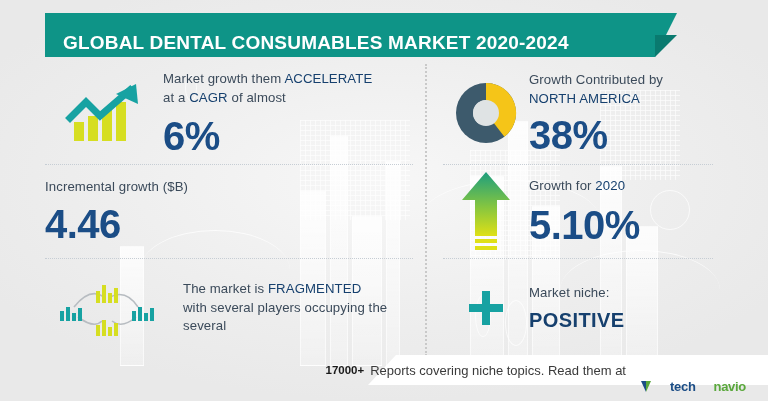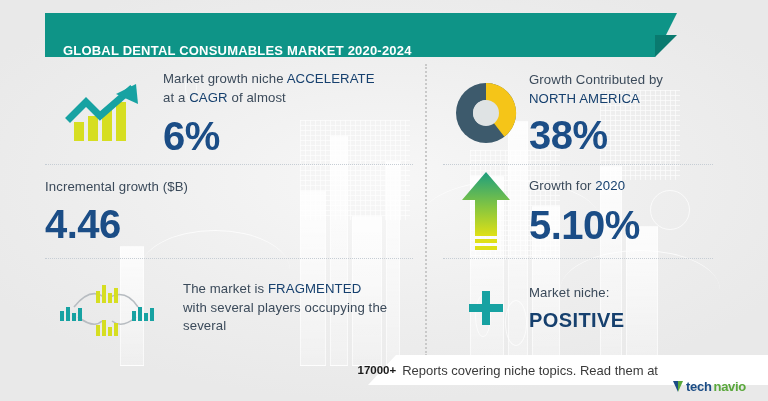--- a/index.html
+++ b/index.html
@@ -74,25 +74,25 @@
   }
   .banner-fold {
     position: absolute;
     right: -22px; top: 22px;
     width: 22px; height: 22px;
     background: #0a7a6f;
     clip-path: polygon(0 0, 100% 0, 0 100%);
   }
   .banner-title {
     position: absolute;
-    left: 18px; top: 16px;
+    left: 18px; top: 8px;
     height: 32px;
     line-height: 44px;
     color: #ffffff;
-    font-size: 13px;
+    font-size: 19px;
     font-weight: bold;
     letter-spacing: 0.2px;
     white-space: nowrap;
   }
 
   
   .content {
     position: absolute;
     left: 45px;
     top: 62px;
@@ -189,21 +189,21 @@
     inset: 0;
     display: flex;
     align-items: center;
     justify-content: flex-end;
     padding-right: 22px;
     gap: 6px;
     white-space: nowrap;
   }
   .footer-count { color: #1a1a1a; font-size: 11.5px; font-weight: bold; }
   .footer-text  { color: #3a3a3a; font-size: 13px; }
-  .logo { display: flex; align-items: center; gap: 2px; margin-left: 8px; margin-top: 33px; }
+  .logo { display: flex; align-items: center; gap: 18px; margin-left: 8px; margin-top: 33px; }
   .logo-tech { color: #1b4d86; font-size: 13px; font-weight: bold; letter-spacing: -0.3px; }
   .logo-navio { color: #5aa83c; font-size: 13px; font-weight: bold; letter-spacing: -0.3px; }
 </style>
 </head>
 <body>
 
 <div id="infographic">
 
   <div class="bg-layer">
     <div class="bg-building" style="left:300px; width:26px; height:175px;"></div>
@@ -251,21 +251,21 @@
             <rect x="12" y="40" width="10" height="19" fill="#d6de21"></rect>
             <rect x="26" y="34" width="10" height="25" fill="#d6de21"></rect>
             <rect x="40" y="28" width="10" height="31" fill="#d6de21"></rect>
             <rect x="54" y="20" width="10" height="39" fill="#d6de21"></rect>
             <polyline points="8,36 24,20 38,34 68,8" fill="none" stroke="#17a2a2" stroke-width="7" stroke-linecap="square" stroke-linejoin="miter"></polyline>
             <polygon points="74,2 76,22 54,12" fill="#17a2a2"></polygon>
           </svg>
         </div>
         <div class="cell-text">
           <div class="lede">
-            <span>Market growth niche </span><b>ACCELERATE</b>
+            <span>Market growth them </span><b>ACCELERATE</b>
           </div>
           <div class="lede">
             <span>at a </span><b>CAGR</b><span> of almost</span>
           </div>
           <div class="bignum bignum-xl" style="margin-top:8px;">6%</div>
         </div>
       </div>
 
       <div class="cell c-l2">
         <div class="cell-text">

